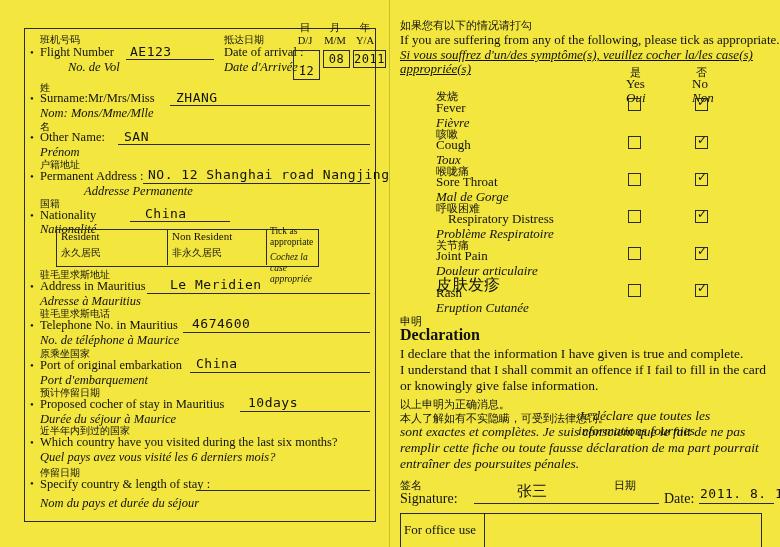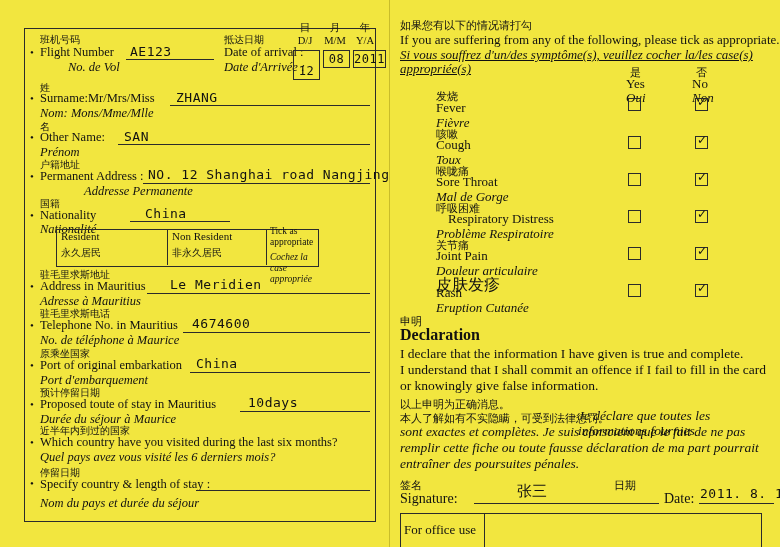--- a/index.html
+++ b/index.html
@@ -156,21 +156,21 @@
 
     <div class="bullet abs" style="left:30px;top:360px;">•</div>
     <div class="abs cn" style="left:40px;top:347px;">原乘坐国家</div>
     <div class="abs lbl" style="left:40px;top:359px;">Port of original embarkation</div>
     <div class="abs it" style="left:40px;top:374px;">Port d'embarquement</div>
     <div class="ul" style="left:190px;top:372px;width:180px;"></div>
     <div class="abs hand" style="left:196px;top:356px;">China</div>
 
     <div class="bullet abs" style="left:30px;top:399px;">•</div>
     <div class="abs cn" style="left:40px;top:386px;">预计停留日期</div>
-    <div class="abs lbl" style="left:40px;top:398px;">Proposed toute of stay in Mauritius</div>
+    <div class="abs lbl" style="left:40px;top:398px;">Proposed cocher of stay in Mauritius</div>
     <div class="abs it" style="left:40px;top:413px;">Durée du séjour à Maurice</div>
     <div class="ul" style="left:240px;top:411px;width:130px;"></div>
     <div class="abs hand" style="left:248px;top:395px;">10days</div>
 
     <div class="bullet abs" style="left:30px;top:437px;">•</div>
     <div class="abs cn" style="left:40px;top:424px;">近半年内到过的国家</div>
     <div class="abs lbl" style="left:40px;top:436px;">Which country have you visited during the last six months?</div>
     <div class="abs it" style="left:40px;top:451px;">Quel pays avez vous visité les 6 derniers mois?</div>
 
     <div class="bullet abs" style="left:30px;top:478px;">•</div>

